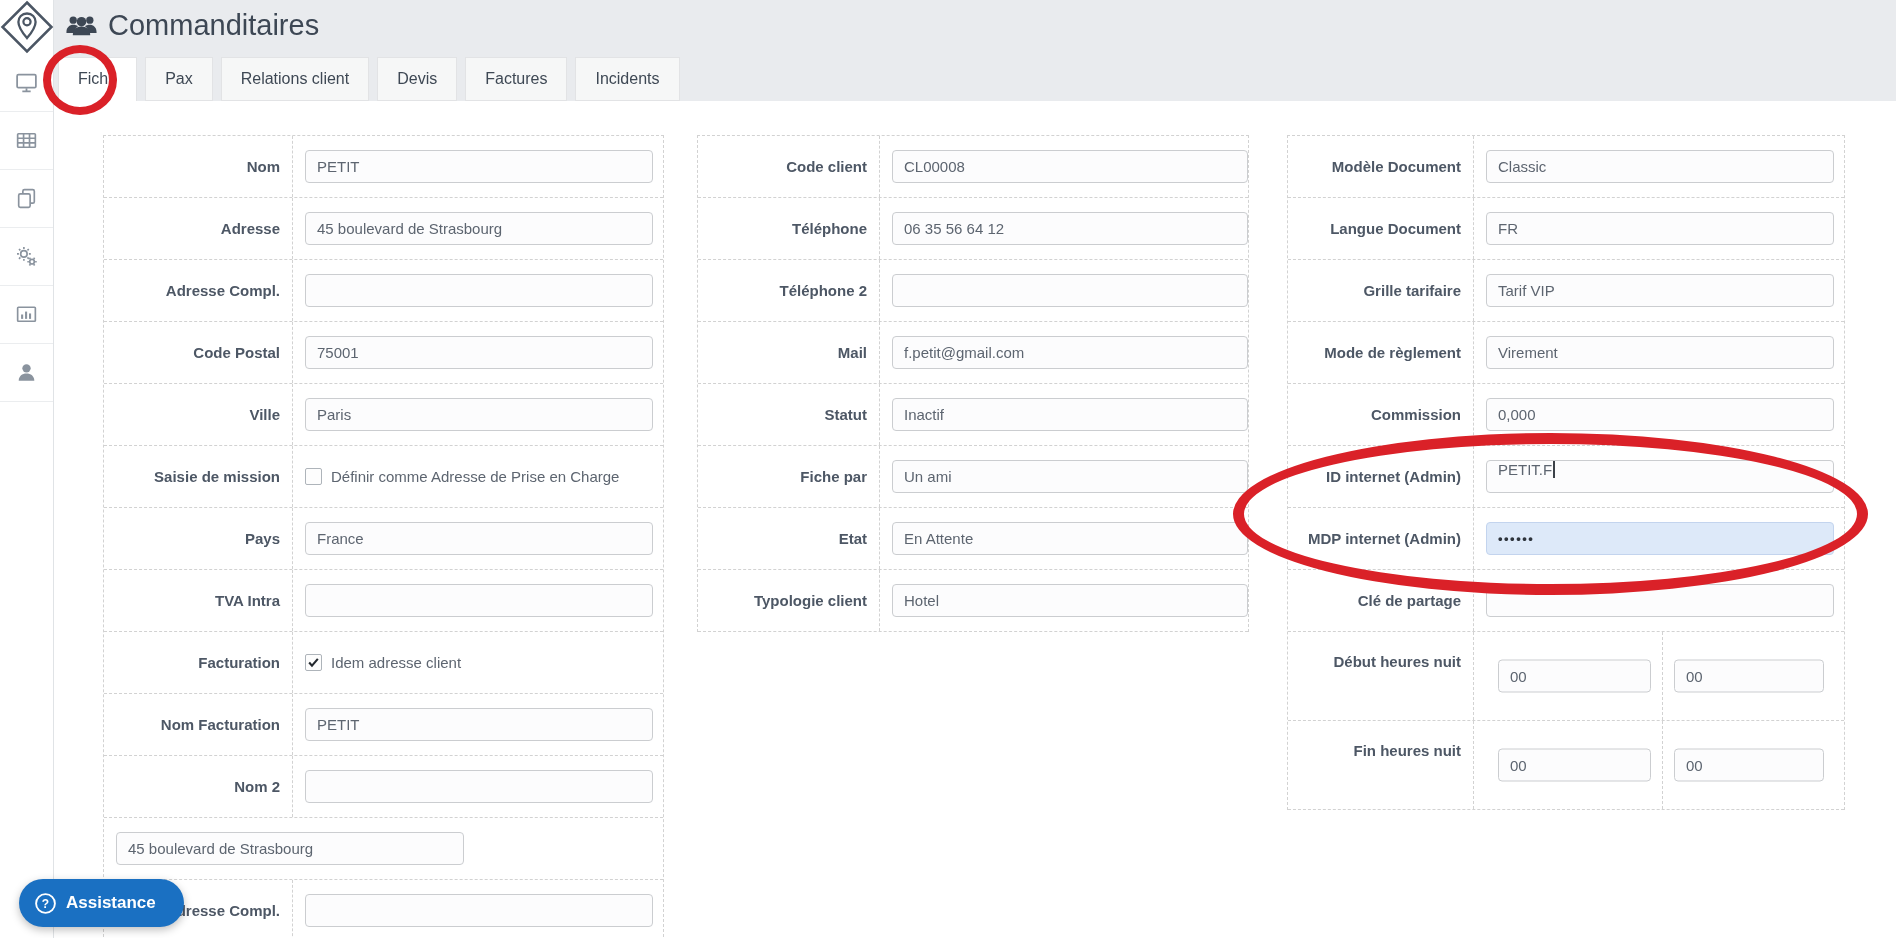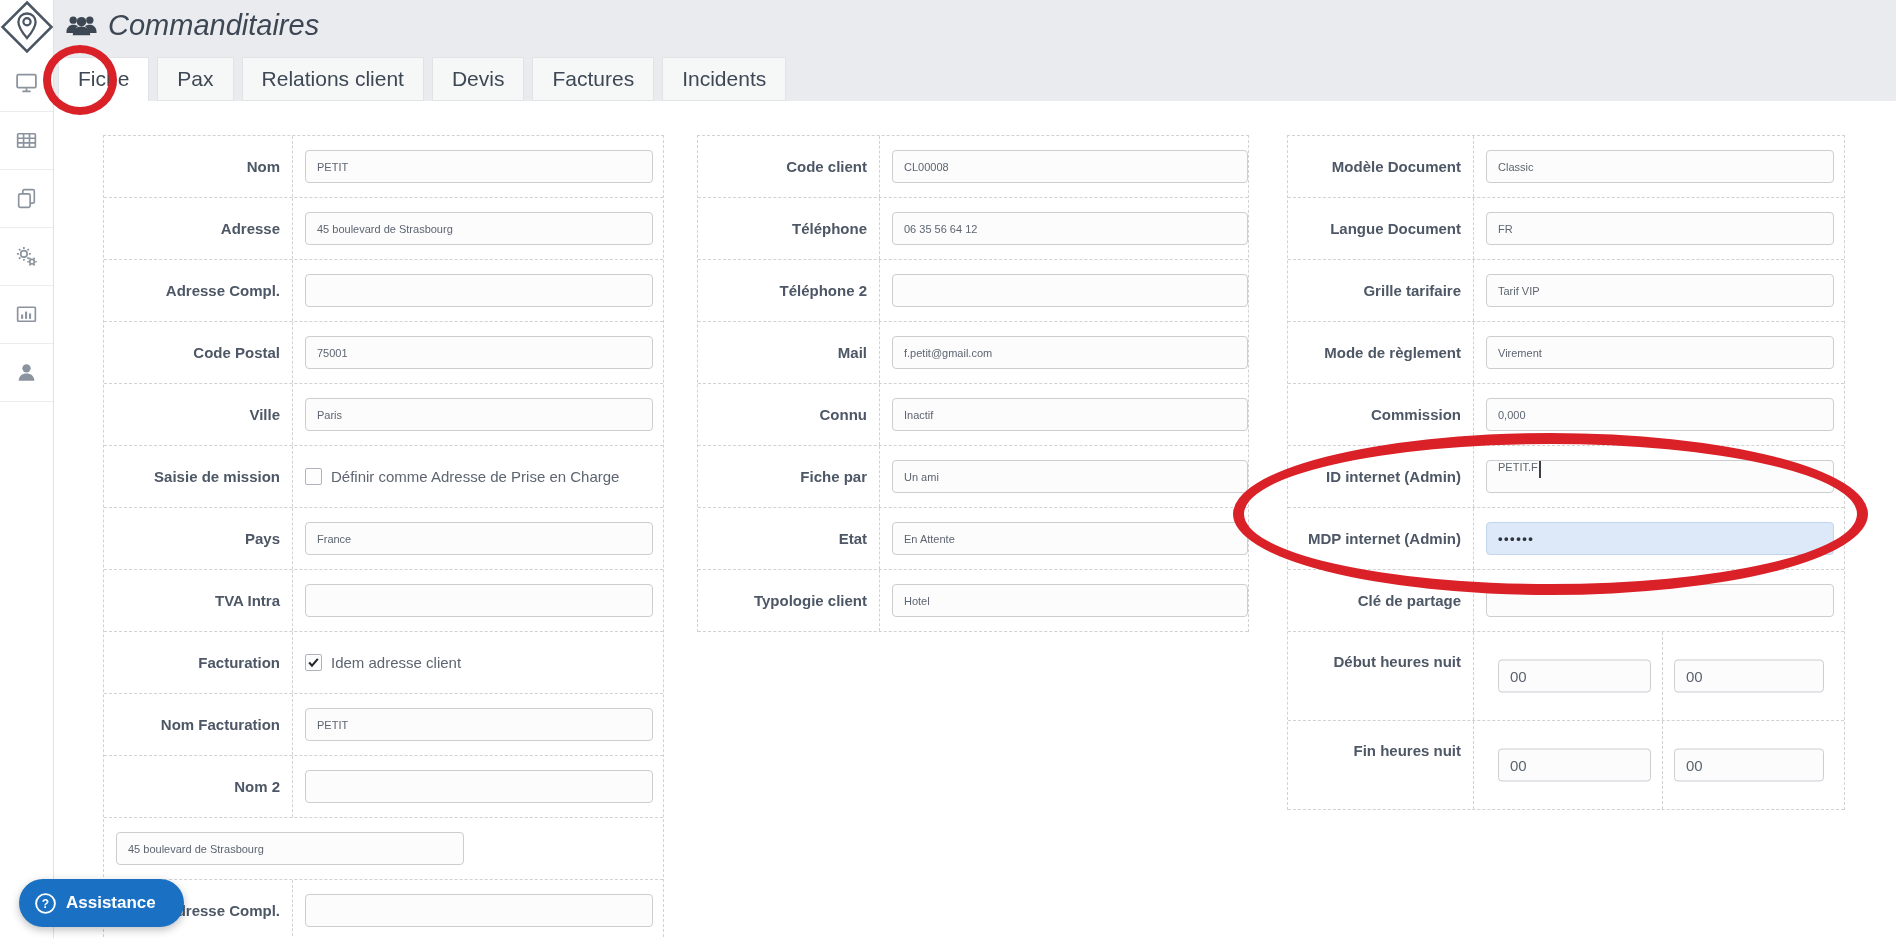--- a/index.html
+++ b/index.html
@@ -14,25 +14,25 @@
     --dash:#d2d2d2;
   }
   html,body{margin:0;padding:0;}
   body{
     width:1896px;height:938px;position:relative;overflow:hidden;
     background:#fff;font-family:"Liberation Sans",sans-serif;
   }
   
   .band{position:absolute;left:54px;top:0;right:0;height:101px;background:var(--header-band);}
   .title-row{position:absolute;left:66px;top:9px;display:flex;align-items:center;gap:11px;z-index:2;}
-  .page-title{font-size:29px;color:var(--title-text);font-style:italic;}
+  .page-title{font-size:29px;color:var(--title-text);}
   .title-icon{color:var(--title-text);display:flex;}
   .tab-bar{position:absolute;left:58px;top:57px;display:flex;gap:8px;height:44px;z-index:2;}
   .tab{height:44px;line-height:42px;padding:0 19px;background:#f6f7f7;border:1px solid #e2e3e5;
-       font-size:21px;color:#3e4854;box-sizing:border-box;cursor:pointer;white-space:nowrap;}
+       font-size:16px;color:#3e4854;box-sizing:border-box;cursor:pointer;white-space:nowrap;}
   .tab.active{background:#fff;border-bottom:none;}
   
   .sidebar{position:absolute;left:0;top:0;width:54px;height:938px;background:#fff;
            border-right:1px solid #e0e3e6;z-index:5;box-sizing:border-box;}
   .logo{display:block;}
   .snav .item{height:57px;display:flex;align-items:center;justify-content:center;
               border-bottom:1px solid #ebedef;color:var(--icon-gray);cursor:pointer;}
   .snav .item svg{width:25px;height:25px;}
   
   .group{position:absolute;border:1px dashed var(--dash);border-bottom:none;box-sizing:content-box;}
@@ -40,21 +40,21 @@
   .g2{left:697px;top:135px;width:550px;--labelw:186px;}
   .g3{left:1287px;top:135px;width:556px;--labelw:186px;}
   .row{display:flex;height:62px;border-bottom:1px dashed var(--dash);box-sizing:border-box;}
   .row.tall{height:89px;}
   .flabel{width:var(--labelw);display:flex;align-items:center;justify-content:flex-end;
           padding-right:12px;border-right:1px dashed var(--dash);box-sizing:border-box;
           font-weight:bold;color:var(--label-text);font-size:15px;text-align:right;}
   .row.tall .flabel{align-items:flex-start;padding-top:21px;}
   .ffield{flex:1;position:relative;display:flex;align-items:center;padding-left:12px;box-sizing:border-box;}
   .tb{height:33px;box-sizing:border-box;border:1px solid #cbcdd0;border-radius:4px;background:#fcfcfd;
-      color:var(--input-text);font-size:11px;padding:0 11px;font-family:inherit;width:348px;outline:none;}
+      color:var(--input-text);font-size:15px;padding:0 11px;font-family:inherit;width:348px;outline:none;}
   .g2 .tb{width:356px;}
   .tb-static{display:flex;}
   .caret{display:inline-block;width:2px;height:17px;background:#3c4148;margin-left:1px;}
   .pwd{background:var(--password-field-bg);border-color:#c3d4ee;font-weight:bold;
        letter-spacing:1.5px;font-size:13px;color:#2e343c;}
   .cb{width:15px;height:15px;border:1px solid #aeb4ba;border-radius:2px;background:#fdfdfd;
       display:inline-flex;align-items:center;justify-content:center;margin-right:9px;flex:none;cursor:pointer;}
   .cb svg{width:13px;height:13px;}
   .cb-label{font-size:15px;color:var(--input-text);}
   .small{position:absolute;top:50%;transform:translateY(-50%);height:33px;box-sizing:border-box;
@@ -271,21 +271,21 @@
           <input class="tb" readonly="" value="" style="">
         </div>
       </div>
       <div class="row">
         <div class="flabel">Mail</div>
         <div class="ffield">
           <input class="tb" readonly="" value="f.petit@gmail.com" style="">
         </div>
       </div>
       <div class="row">
-        <div class="flabel">Connu</div>
+        <div class="flabel">Statut</div>
         <div class="ffield">
           <input class="tb" readonly="" value="Inactif" style="">
         </div>
       </div>
       <div class="row">
         <div class="flabel">Fiche par</div>
         <div class="ffield">
           <input class="tb" readonly="" value="Un ami" style="">
         </div>
       </div>

